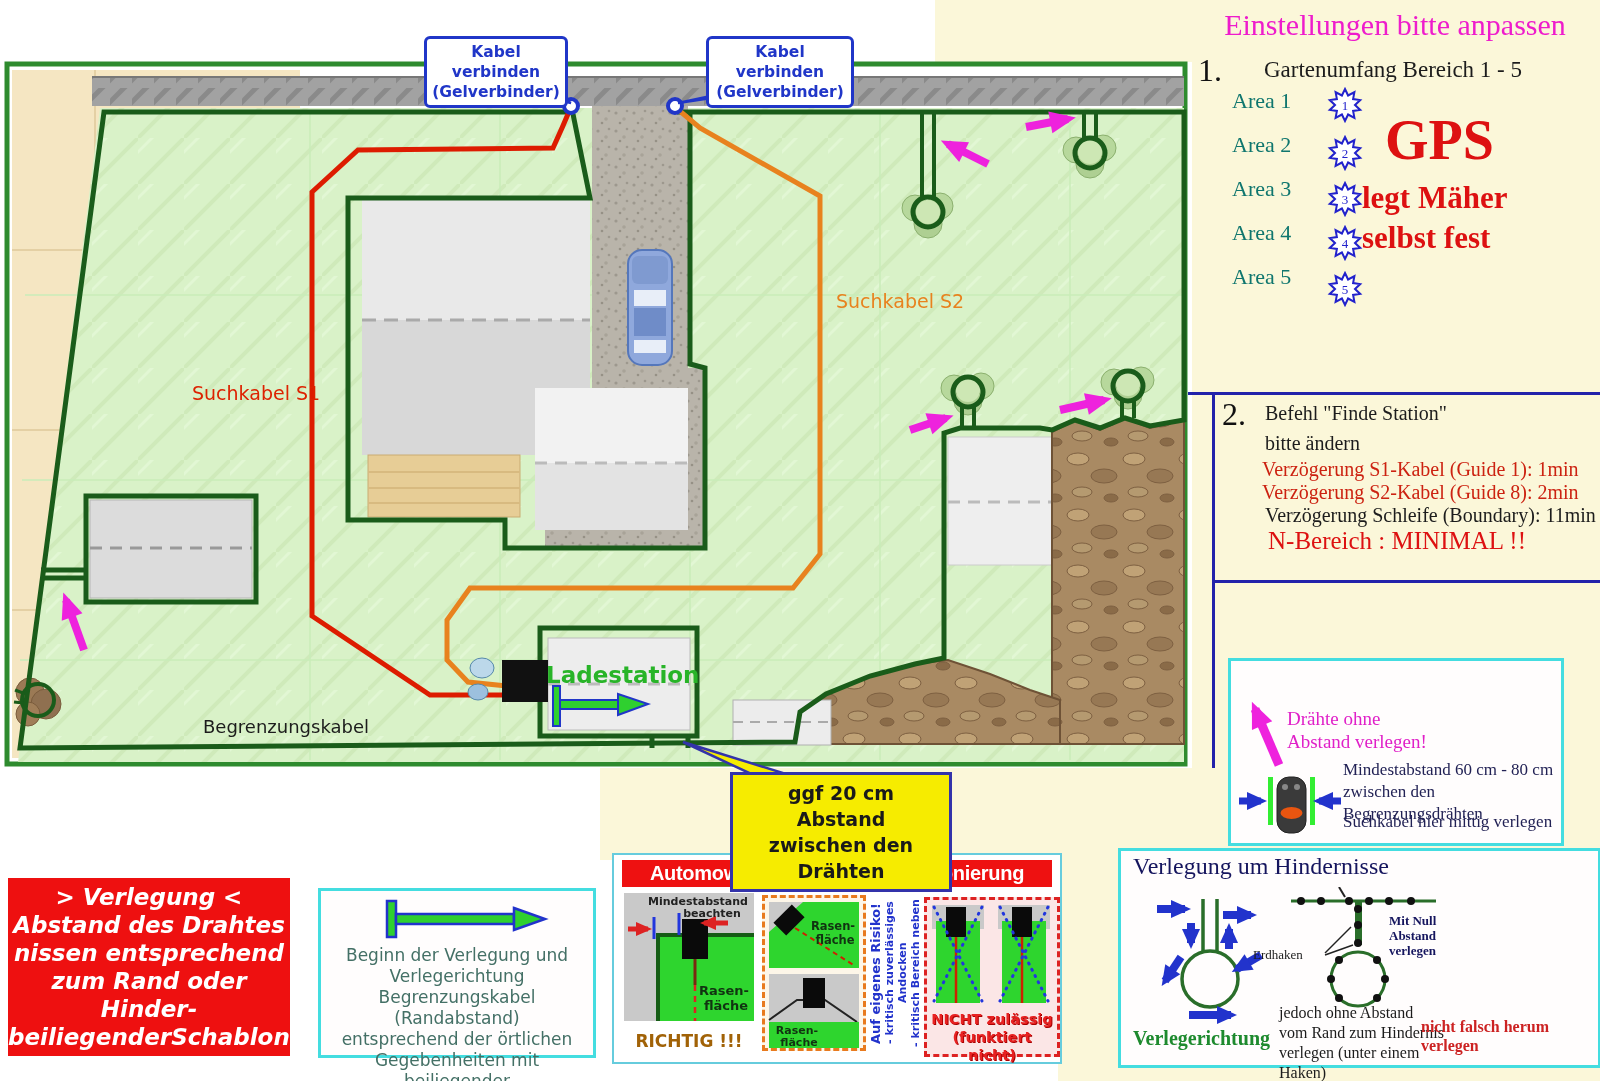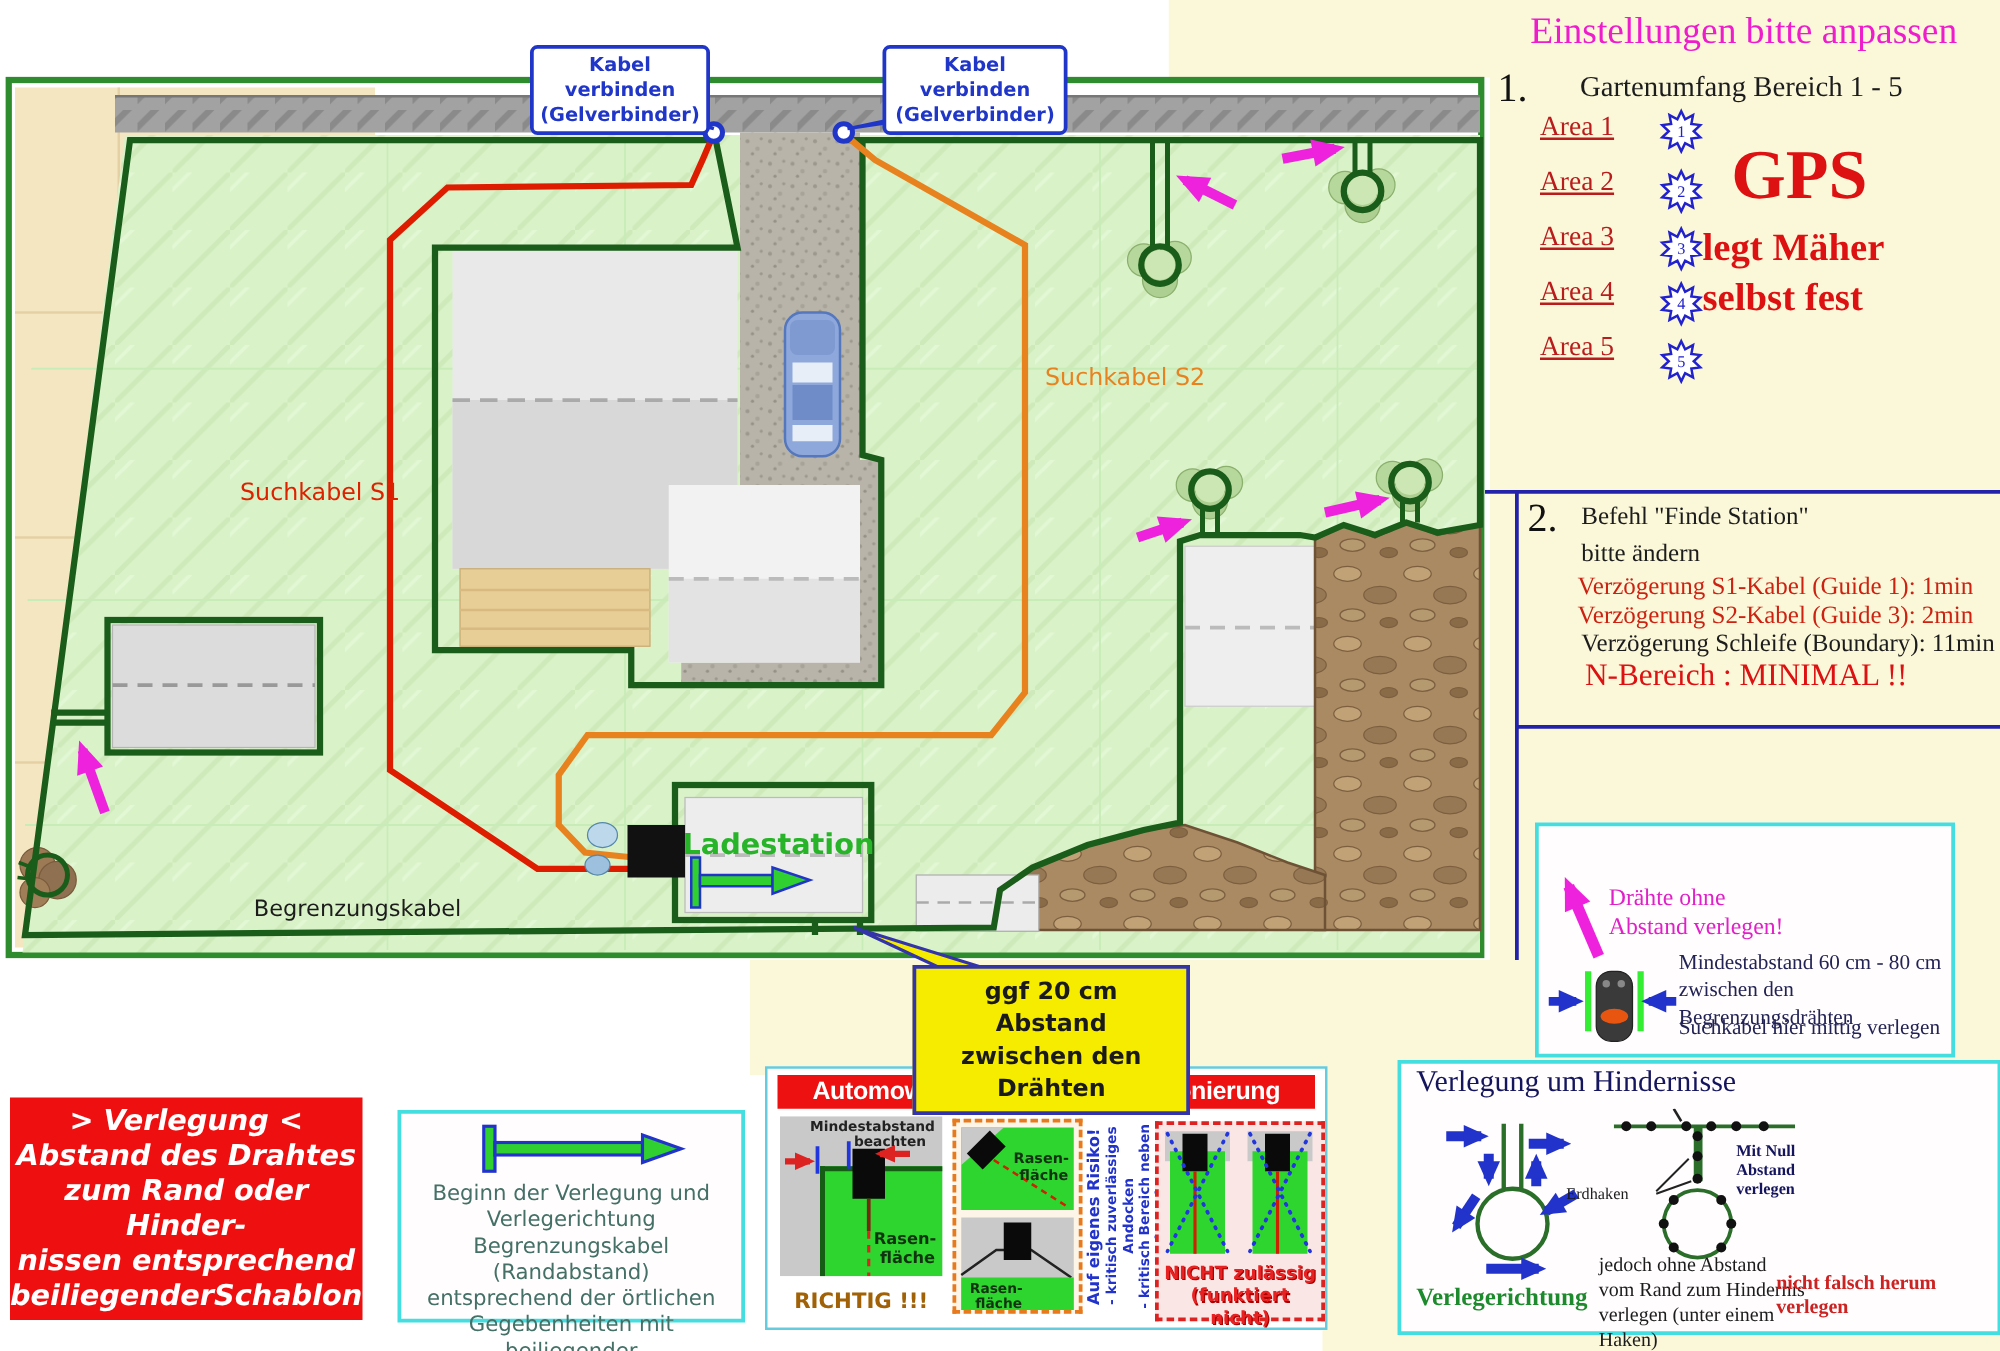--- a/index.html
+++ b/index.html
@@ -13,21 +13,21 @@
   .t-bound{fill:#1c1c1c;font:18px "DejaVu Sans",sans-serif;}
   .t-lade{fill:#28b428;font:bold 23px "DejaVu Sans",sans-serif;}
   
   .callout{background:#ffffff;border:3px solid #2036c8;border-radius:6px;color:#2036c8;
            font:bold 15.5px/20px "DejaVu Sans",sans-serif;text-align:center;padding:3px 4px;z-index:5;}
   .yellow-note{background:#f6ec00;border:3px solid #3333aa;color:#1a1a1a;
            font:bold 19px/26px "DejaVu Sans",sans-serif;text-align:center;padding:5px 8px;z-index:5;}
   .settings-title{color:#ee1ccc;font:30px "Liberation Serif",serif;text-align:center;}
   .stepnum{color:#111;font:32px "Liberation Serif",serif;}
   .step-heading{color:#1c1c1c;font:23px "Liberation Serif",serif;}
-  .area-label{color:#b91c1c;font:22px "Liberation Serif",serif;text-decoration:underline;}
+  .area-label{color:#0f766e;font:22px "Liberation Serif",serif;}
   .gps-big{color:#dd1111;font:bold 56px "Liberation Serif",serif;}
   .gps-line{color:#dd1111;font:bold 31px/40px "Liberation Serif",serif;}
   .s2-line{color:#1c1c1c;font:20px/23px "Liberation Serif",serif;}
   .s2-red{color:#cc2211;font:20px/23px "Liberation Serif",serif;}
   .s2-nber{color:#dd1111;font:25px "Liberation Serif",serif;}
   .blue-line{background:#2222aa;z-index:2;}
   
   .cyanbox{background:#fffdfd;border:3px solid #44dde0;}
   .wn-mag{color:#e020c8;font:19px/23px "Liberation Serif",serif;}
   .wn-ref{color:#e020c8;font:italic bold 15.5px/19px "DejaVu Sans",sans-serif;text-align:center;}
@@ -338,21 +338,21 @@
   <div class="abs gps-line" style="left:1362px;top:218px">selbst fest</div>
 
   <div class="abs blue-line" style="left:1188px;top:392px;width:412px;height:3px"></div>
   <div class="abs blue-line" style="left:1212px;top:392px;width:3px;height:376px"></div>
   <div class="abs blue-line" style="left:1212px;top:580px;width:388px;height:3px"></div>
 
   <div class="abs stepnum" style="left:1222px;top:396px">2.</div>
   <div class="abs s2-line" style="left:1265px;top:402px">Befehl "Finde Station"</div>
   <div class="abs s2-line" style="left:1265px;top:432px">bitte ändern</div>
   <div class="abs s2-red" style="left:1262px;top:458px">Verzögerung S1-Kabel (Guide 1): 1min</div>
-  <div class="abs s2-red" style="left:1262px;top:481px">Verzögerung S2-Kabel (Guide 3): 2min</div>
+  <div class="abs s2-red" style="left:1262px;top:481px">Verzögerung S2-Kabel (Guide 8): 2min</div>
   <div class="abs s2-line" style="left:1265px;top:504px">Verzögerung Schleife (Boundary): 11min</div>
   <div class="abs s2-nber" style="left:1268px;top:527px">N-Bereich : MINIMAL !!</div>
 
   <div class="abs cyanbox" style="left:1228px;top:658px;width:330px;height:182px">
     <svg class="abs" style="left:8px;top:34px" width="52" height="78">
       <line x1="40" y1="70" x2="16" y2="14" stroke="#ee22dd" stroke-width="9" marker-end="url(#mkMag)"></line>
     </svg>
     <div class="abs wn-mag" style="left:56px;top:46px">
       <div>Drähte ohne</div>
       <div>Abstand verlegen!</div>
@@ -370,22 +370,22 @@
       <circle cx="48" cy="18" r="3" fill="#888"></circle>
         <circle cx="60" cy="18" r="3" fill="#888"></circle>
       <ellipse cx="54.5" cy="44" rx="11" ry="6" fill="#e85510"></ellipse>
     </svg>
     <div class="abs wn-dark" style="left:112px;top:150px">Suchkabel hier mittig verlegen</div>
   </div>
 
   <div class="abs redbox" style="left:8px;top:878px;width:282px;height:178px">
     <div>&gt; Verlegung &lt;</div>
     <div>Abstand des Drahtes</div>
+    <div>nissen entsprechend</div>
     <div>zum Rand oder Hinder-</div>
-    <div>nissen entsprechend</div>
     <div>beiliegenderSchablone</div>
   </div>
 
   <div class="abs cyanbox" style="left:318px;top:888px;width:272px;height:164px">
     <svg class="abs" style="left:58px;top:8px" width="172" height="42">
       <rect x="8" y="2" width="9" height="36" fill="#2fd02f" stroke="#2233cc" stroke-width="2.5"></rect>
       <rect x="17" y="15" width="118" height="10" fill="#2fd02f" stroke="#2233cc" stroke-width="2.5"></rect>
       <polygon points="135,9 166,20 135,31" fill="#2fd02f" stroke="#2233cc" stroke-width="2.5"></polygon>
     </svg>
     <div class="abs beginn-text" style="left:6px;top:54px;width:260px">

